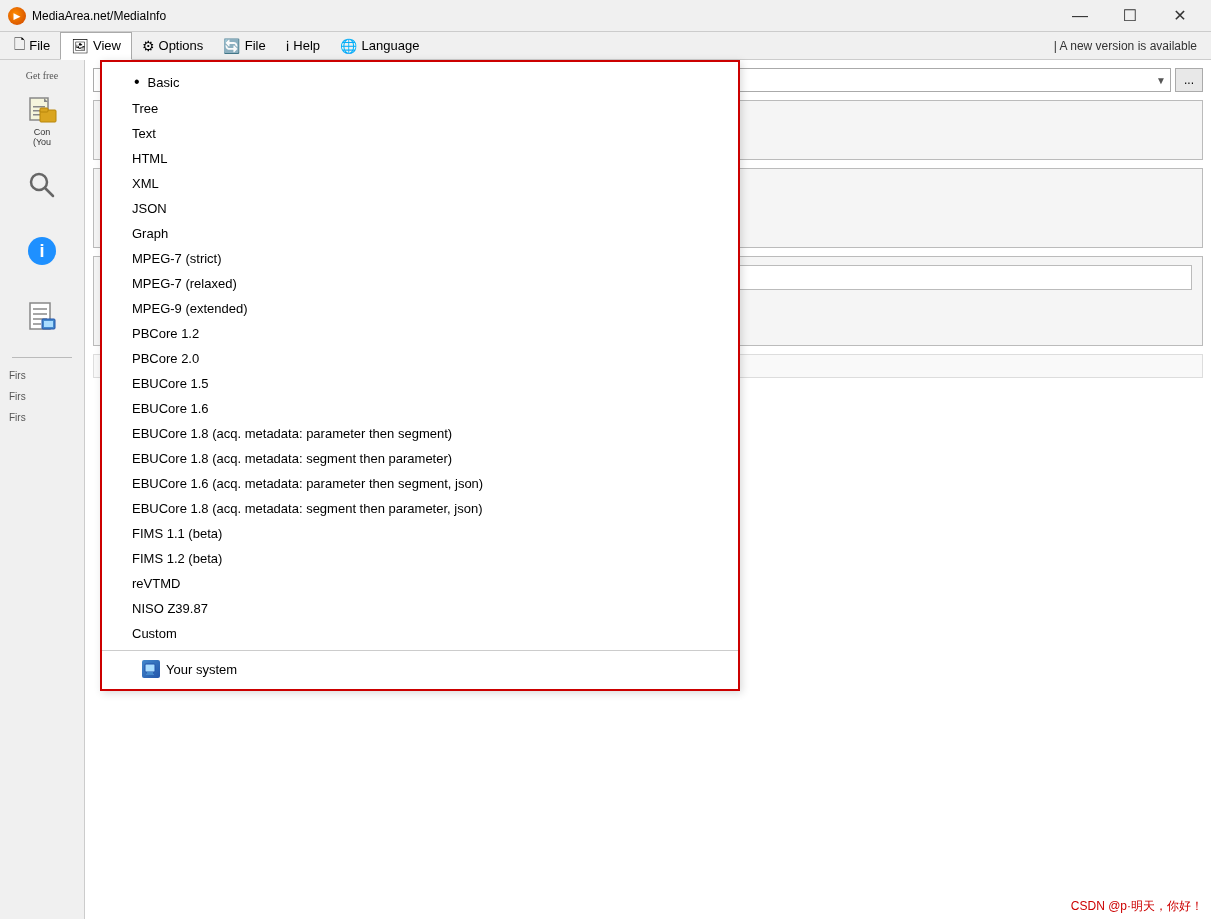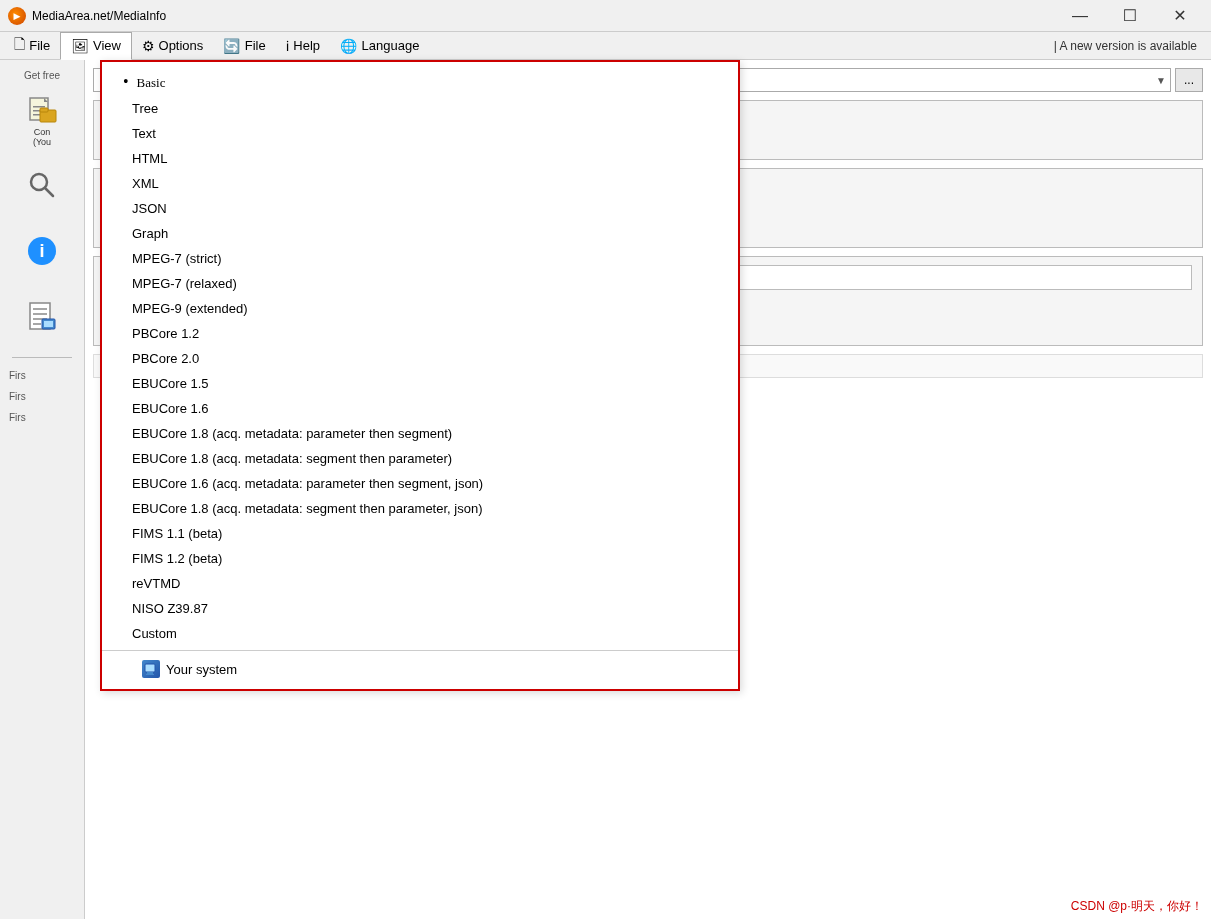--- a/index.html
+++ b/index.html
@@ -202,22 +202,21 @@
       box-shadow: 2px 2px 8px rgba(0,0,0,0.15);
     }
     .dropdown-menu-item {
       padding: 5px 20px 5px 30px;
       cursor: pointer;
       font-size: 13px;
       color: #000;
       white-space: nowrap;
     }
     .dropdown-menu-item.selected {
-      padding-left: 21px;
-      font-family: Liberation Serif, serif;
+      padding-left: 32px;
     }
     .dropdown-menu-item.selected::before {
       content: '•';
       margin-right: 8px;
       color: #000;
       font-size: 16px;
     }
     .dropdown-menu-item.with-icon {
       display: flex;
       align-items: center;
@@ -246,20 +245,21 @@
       color: #cc0000;
       font-weight: normal;
     }
 
     
     .sidebar-top {
       font-size: 10px;
       color: #555;
       text-align: center;
       padding: 2px 4px;
+      font-family: Liberation Serif, serif;
     }
 
     .label-con { font-size: 9px; color: #333; text-align: center; }
 
     .separator-line {
       height: 1px;
       background: #bbb;
       margin: 4px 0;
     }
   </style>

